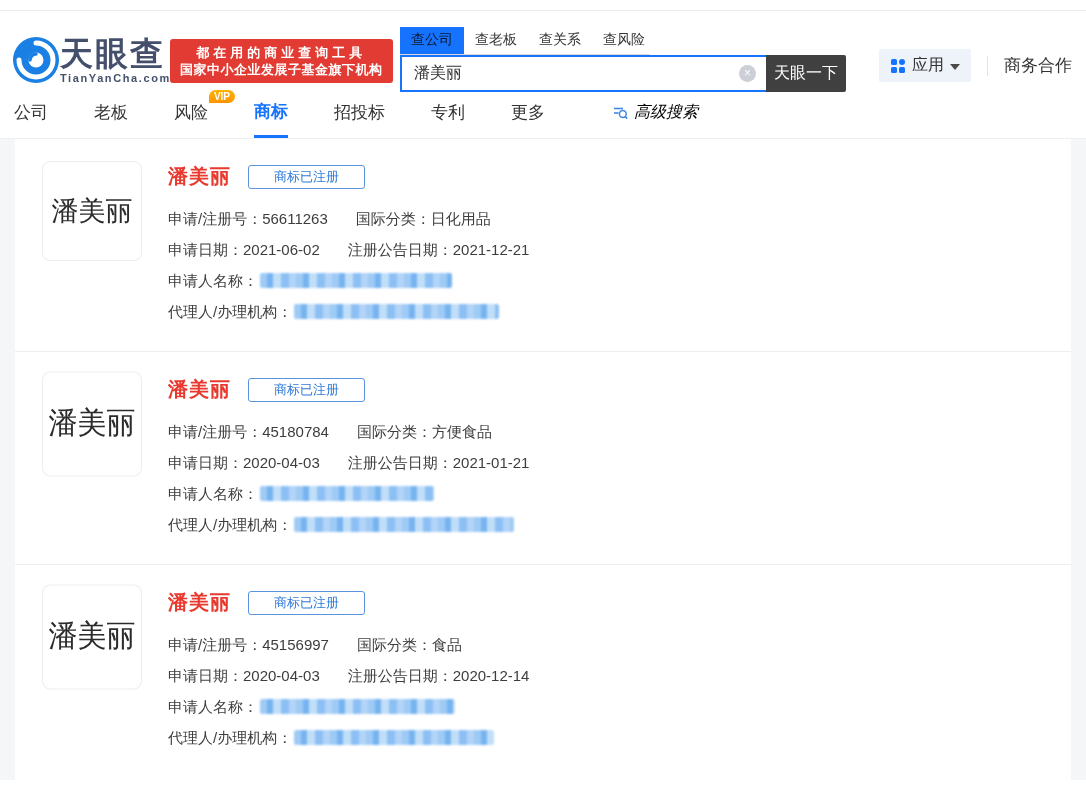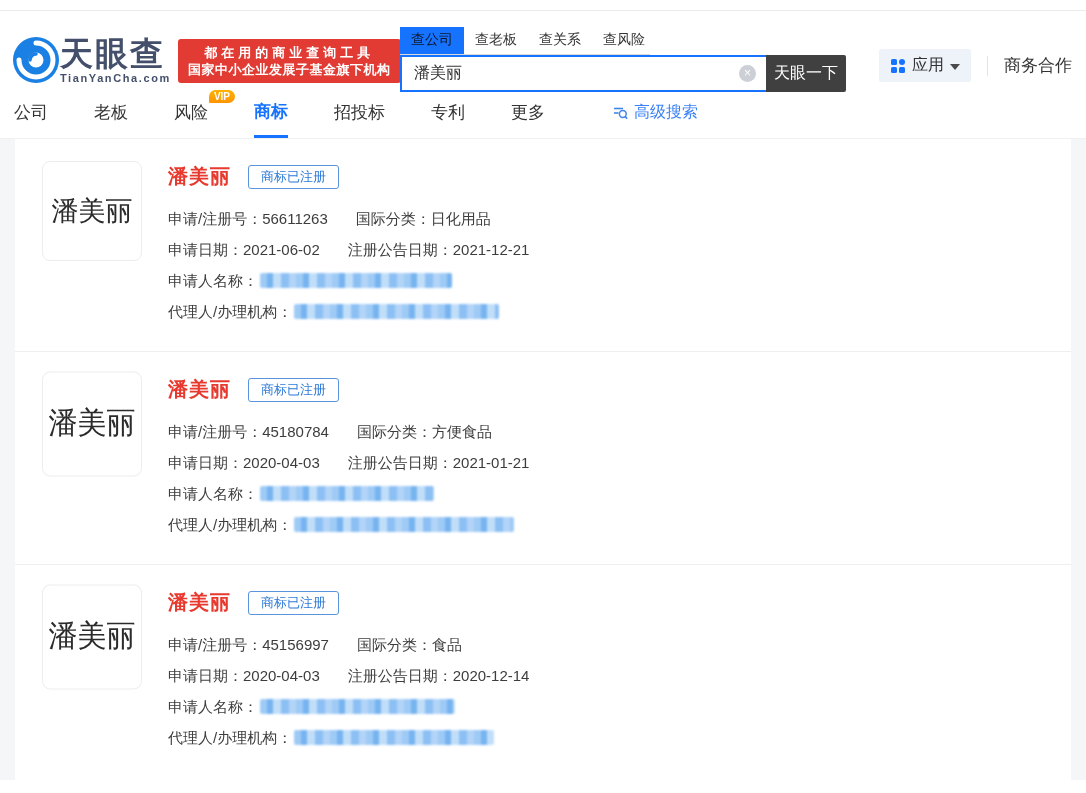--- a/index.html
+++ b/index.html
@@ -10,21 +10,21 @@
 
   
   .header { position:relative; height:76px; background:#fff; }
   .logo { position:absolute; left:13px; top:26px; display:flex; align-items:flex-start; }
   .logo-icon { width:46px; height:46px; }
   .logo-text { margin-left:1px; }
   .logo-title { font-size:33px; font-weight:bold; color:#44506b; line-height:34px; letter-spacing:2px; }
   .logo-domain { font-size:11px; font-weight:bold; color:#44506b; letter-spacing:1.6px; margin-top:1px; }
 
   .banner { position:absolute; left:170px; top:28px; background:#e23b33; color:#fff;
-    border-radius:3px; padding:5px 10px; text-align:center;margin-left:8px; }
+    border-radius:3px; padding:5px 10px; text-align:center; }
   .banner-line1 { font-size:13px; font-weight:bold; letter-spacing:4px; line-height:17px; }
   .banner-line2 { font-size:13px; font-weight:bold; letter-spacing:0.5px; line-height:17px; }
 
   .search-block { position:absolute; left:400px; top:16px; }
   .search-tabs { display:flex; align-items:flex-end; width:250px; border-bottom:1px solid #d9d9d9; }
   .search-tab { font-size:14px; color:#333; padding:4px 11px 5px; cursor:pointer; white-space:nowrap; }
   .search-tab.active { background:#1673ff; color:#0f172a; }
   .search-row { display:flex; }
   .search-input-wrap { position:relative; width:366px; }
   .search-input { width:366px; height:37px; border:2px solid #1673ff; border-right:none;
@@ -47,38 +47,38 @@
 
   
   .nav { height:52px; border-bottom:1px solid #f0f0f0; display:flex; align-items:stretch;
     padding-left:14px; background:#fff; }
   .nav-item { position:relative; display:flex; align-items:center; font-size:17px; color:#333;
     margin-right:46px; cursor:pointer; }
   .nav-item.active { color:#1673ff; font-weight:bold; border-bottom:3px solid #1673ff; }
   .vip-badge { position:absolute; top:3px; right:-27px; background:linear-gradient(180deg,#ffb100,#ff9500);
     color:#fff; font-size:10px; font-weight:bold; line-height:13px;
     padding:0 5px; border-radius:7px 7px 7px 1px; }
-  .adv-search { display:flex; align-items:center; gap:6px; color:#3b82f6; font-size:16px;
-    margin-left:22px; cursor:pointer; }
+  .adv-search { display:flex; align-items:center; gap:6px; color:#000000; font-size:16px;
+    margin-left:22px; cursor:pointer;font-style:italic; }
 
   
   .main { background:#f5f6f7; padding:0 15px; height:641px; }
   .panel { background:#fff; height:100%; }
   .entry { display:flex; padding:22px 0 30px 27px; }
   .entry + .entry { border-top:1px solid #efefef; }
   .tm-image { width:100px; height:100px; border:1px solid #ededed; border-radius:8px;
     display:flex; align-items:center; justify-content:center; flex:none; cursor:pointer;
     color:#2b2b2b; background:#fff; }
   .tm-serif { font-family:"DejaVu Serif","Liberation Serif",serif; font-size:27px; }
   .tm-stylized { font-family:"DejaVu Sans","Liberation Sans",sans-serif; font-size:29px;
     font-weight:100; letter-spacing:0px; transform:scaleY(1.05); }
   .tm-info { margin-left:26px; padding-top:2px; }
   .tm-title-row { display:flex; align-items:center; gap:17px; margin-bottom:19px; }
   .tm-name { color:#e8392e; font-size:20px; font-weight:bold; cursor:pointer; letter-spacing:1px; }
-  .tm-badge { border:1px solid #5a94de; color:#2e7ad8; font-size:13px; padding:3px 12px;
+  .tm-badge { border:1px solid #5a94de; color:#2e7ad8; font-size:13px; padding:3px 25px;
     border-radius:3px; line-height:16px; }
   .tm-row { display:flex; gap:28px; font-size:15px; color:#3d3d3d; margin-bottom:12px; line-height:19px; }
   .tm-row:last-child { margin-bottom:0; }
   .field { display:flex; align-items:center; white-space:nowrap; }
   .masked { display:inline-block; height:15px; border-radius:2px; margin-left:2px;
     background:repeating-linear-gradient(90deg,#8ec1f5 0 7px,#5fa7ee 7px 13px,#b7d9f8 13px 21px,#79b5f2 21px 29px,#a5cdf6 29px 36px);
     filter:blur(1.3px); opacity:0.85; }
 </style>
 </head>
 <body>

